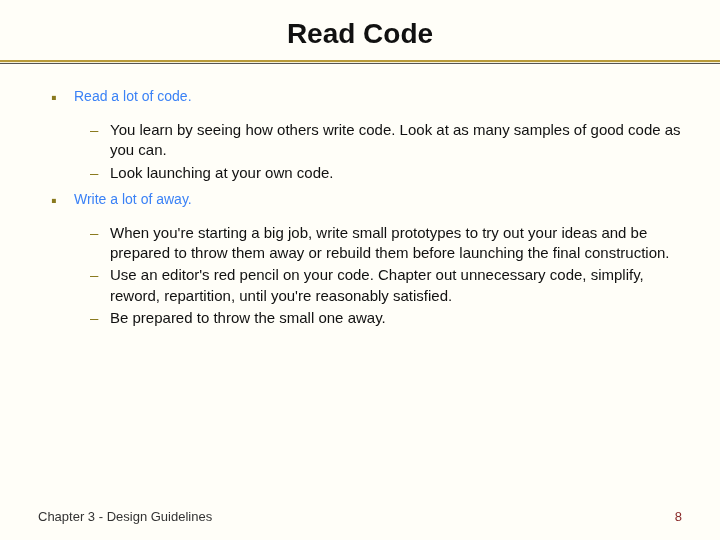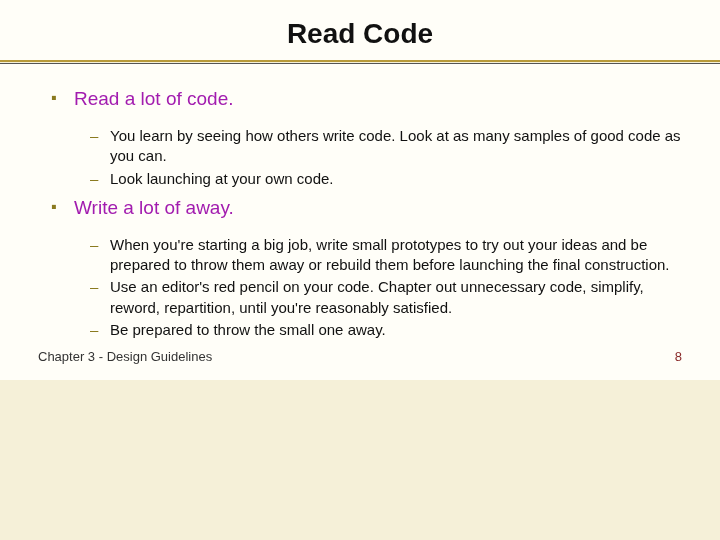--- a/index.html
+++ b/index.html
@@ -4,21 +4,21 @@
 <style>
   * { margin: 0; padding: 0; box-sizing: border-box; }
   html, body { width: 720px; height: 540px; }
   body {
     background: #f5f0d8;
     font-family: Verdana, Geneva, sans-serif;
     position: relative;
   }
   .slide {
     width: 720px;
-    height: 380px;
+    height: 540px;
     background: #fffef8;
     position: relative;
     padding: 18px 38px 0 38px;
   }
   .title {
     text-align: center;
     font-weight: bold;
     font-size: 28px;
     color: #111;
     margin-bottom: 10px;
@@ -44,22 +44,22 @@
   ul.top > li::before {
     content: "·";
     position: absolute;
     left: 4px;
     top: -6px;
     font-size: 28px;
     color: #8a7a1f;
     font-weight: bold;
   }
   .item-head {
-    font-size: 19px;
-    color: #a21caf;
+    font-size: 14px;
+    color: #3b82f6;
     margin-bottom: 6px;
   }
   ul.sub {
     list-style: none;
     padding-left: 16px;
     margin-bottom: 8px;
     margin-top: 16px;
   }
   ul.sub > li {
     position: relative;

